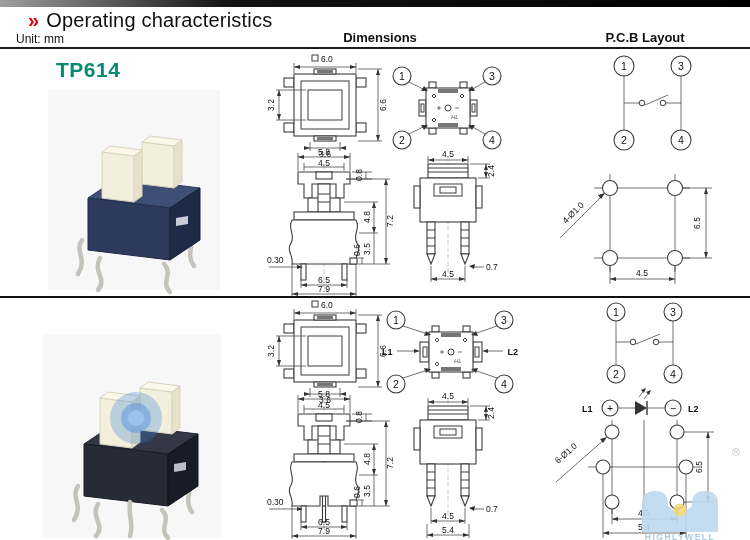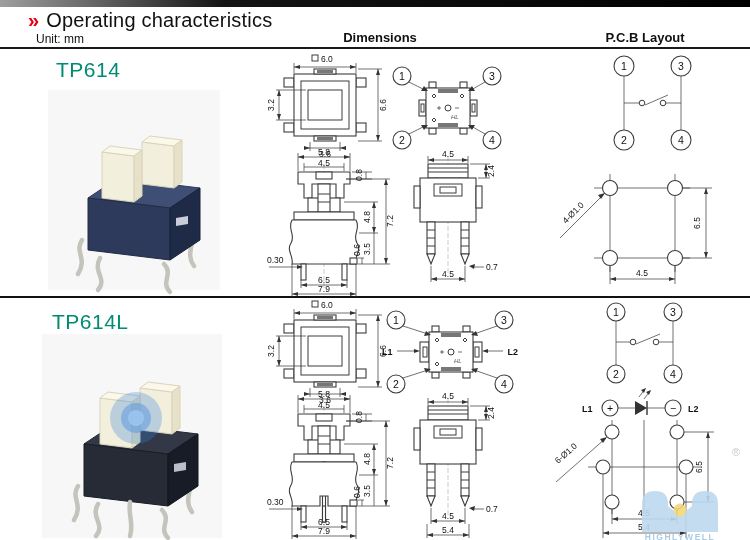--- a/index.html
+++ b/index.html
@@ -4,27 +4,27 @@
 <style>
   *{margin:0;padding:0;box-sizing:border-box}
   html,body{background:#fff}
   #page{position:relative;width:750px;height:540px;background:#fff;overflow:hidden;
         font-family:"Liberation Sans",sans-serif;color:#111}
   .topbar{position:absolute;left:0;top:0;width:750px;height:7px;
           background:linear-gradient(to right,#9e9e9e,#141414 30%,#000)}
   .titlerow{position:absolute;left:28px;top:9px;display:flex;align-items:baseline;gap:7px}
   .chev{color:#e60012;font-weight:700;font-size:20px}
   .title{font-size:20px;font-weight:400;letter-spacing:.2px}
-  .unit{position:absolute;left:36px;top:32px;font-size:12px}
+  .unit{position:absolute;left:16px;top:32px;font-size:12px}
   .colhead{position:absolute;top:30px;font-size:13px;font-weight:700;text-align:center}
   #col-dim{left:300px;width:160px}
   #col-pcb{left:575px;width:140px}
   .hrule{position:absolute;left:0;top:47px;width:750px;height:2px;background:#1a1a1a}
   .divider{position:absolute;left:0;top:296px;width:750px;height:2px;background:#111}
-  .prodname{position:absolute;font-size:21px;font-weight:400;color:#008b72;letter-spacing:.5px}
+  .prodname{position:absolute;font-size:21px;font-weight:700;color:#008b72;letter-spacing:.5px}
   svg{position:absolute;overflow:visible;font-family:"Liberation Sans",sans-serif}
   .o{fill:#fff;stroke:#3c3c3c;stroke-width:1.1}
   .o2{fill:none;stroke:#3c3c3c;stroke-width:1}
   .d{stroke:#333;stroke-width:.7;fill:none}
   .ah{fill:#333;stroke:none}
   .dt{font-size:8.5px;fill:#111}
   .cl{stroke:#aaa;stroke-width:.6;stroke-dasharray:5 2;fill:none}
   .num{font-size:10.5px;fill:#111;text-anchor:middle}
   .hl{font-style:italic;font-size:6px;fill:#555}
   .lbl{font-size:9px;font-weight:700;fill:#111}
@@ -283,21 +283,20 @@
       <line class="d" x1="123" y1="108" x2="123" y2="126"></line>
     <line class="d" x1="58" y1="121" x2="123" y2="121"></line>
     <polygon class="ah" points="58,121 64,119 64,123"></polygon>
       <polygon class="ah" points="123,121 117,119 117,123"></polygon>
     <text class="dt" text-anchor="middle" x="90" y="118">4.5</text>
     <line class="d" x1="8" y1="80" x2="52" y2="36"></line>
       <polygon class="ah" points="53,35 46,37 49,41"></polygon>
     <text class="dt" transform="rotate(-45 14 66)" x="14" y="66">4-Ø1.0</text>
   </svg>
 
-  <div class="prodname" style="left:52px;top:310px">TP614L</div>
 
   <svg style="left:42px;top:334px" width="180" height="204" viewBox="0 0 180 204">
     <rect x="0" y="0" width="180" height="204" fill="#f7f7f7"></rect>
     <path class="leg" d="M36,152 C28,164 42,170 32,186"></path>
     <path class="leg" d="M144,144 C154,154 140,164 150,178"></path>
     <polygon points="42,110 72,90 156,100 126,120" fill="#323845" stroke="#20242e"></polygon>
     <polygon points="42,110 126,120 126,172 42,162" fill="#262b36" stroke="#181c24"></polygon>
     <polygon points="126,120 156,100 156,152 126,172" fill="#171c26" stroke="#10141c"></polygon>
     <polygon points="132,130 144,128 144,136 132,138" fill="#b9bec8"></polygon>
     <path class="leg" d="M56,170 C48,184 64,190 54,202"></path>

